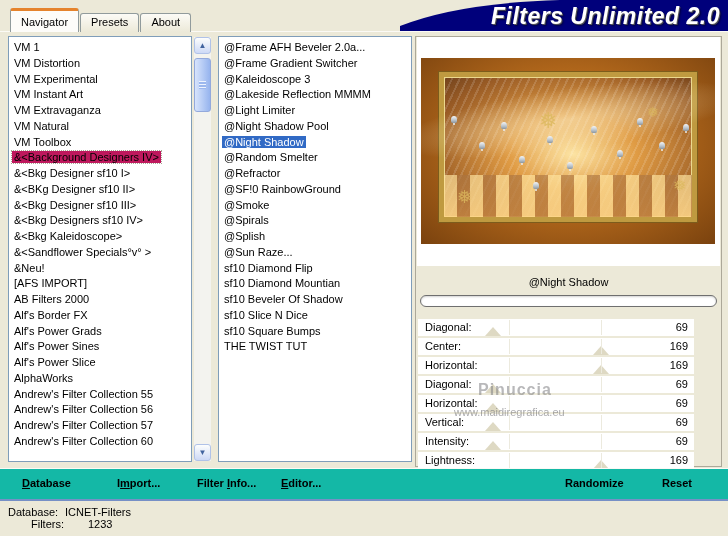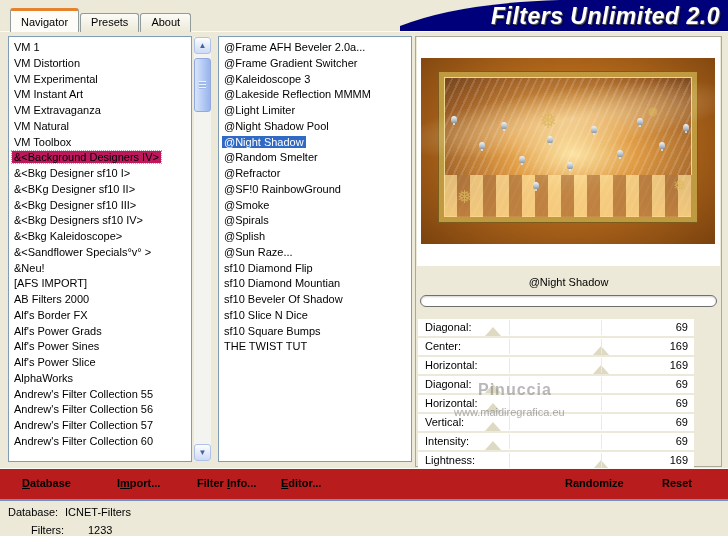--- a/index.html
+++ b/index.html
@@ -136,32 +136,32 @@
     font-size:16px; font-weight:bold; letter-spacing:1px;
     color:rgba(125,125,130,.55);
   }
   .watermark2 {
     position:absolute; left:38px; top:369px;
     font-size:11px; color:rgba(115,115,120,.6);
   }
   
   .toolbar {
     position:absolute; left:0; top:468px; width:728px; height:31px;
-    background:#b91c1c; border-top:1px solid #fbfaf5;
+    background:#14b8a6; border-top:1px solid #fbfaf5;
   }
   .toolbar-sep { position:absolute; left:0; top:499px; width:728px; height:2px; background:#7690c6; }
   .tool-label { position:absolute; top:8px; font-weight:bold; cursor:default; white-space:nowrap; }
   .u { text-decoration:underline; }
   .tl-0 { left:22px; } .tl-1 { left:117px; } .tl-2 { left:197px; } .tl-3 { left:281px;text-align:center; }
   .tr-0 { left:565px; } .tr-1 { left:662px; }
   
   .statusbar { position:absolute; left:0; top:501px; width:605px; height:35px; }
   .status-row { position:absolute; left:8px; white-space:nowrap; }
   .status-row .s-lbl { display:inline-block; width:57px; }
-  .sr-0 { top:5px; } .sr-1 { top:23px;padding-left:23px; }
+  .sr-0 { top:5px; } .sr-1 { top:17px;padding-left:23px; }
 </style>
 </head>
 <body>
 
 <div class="banner">
   <svg width="328" height="31" viewBox="0 0 328 31">
     <path d="M328 0 H160 Q58 3 0 26 V31 H328 Z" fill="#00007b"></path>
   </svg>
   <div class="banner-title">Filters Unlimited 2.0</div>
 </div>

